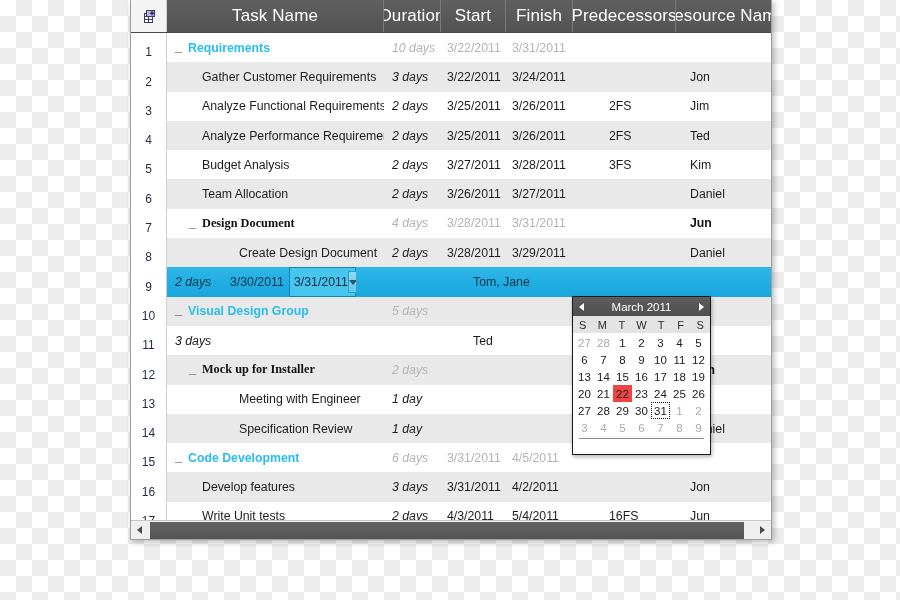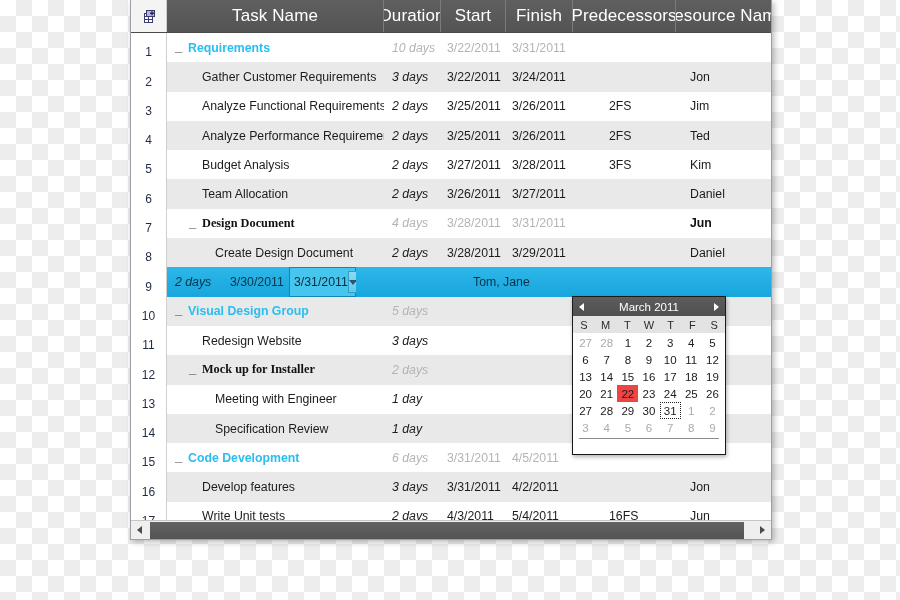--- a/index.html
+++ b/index.html
@@ -102,21 +102,21 @@
   
   .tn { display: flex; align-items: center; width: 100%; }
   .collapse {
     width: 13px; min-width: 13px;
     color: #3a3a3a; font-size: 13px; font-weight: 700;
     line-height: 6px; text-align: left;
     align-self: flex-end; padding-bottom: 5px;
   }
   .indent-0 { padding-left: 0px; }
   .indent-1 { padding-left: 14px; }
-  .indent-2 { padding-left: 27px; }
+  .indent-2 { padding-left: 27px; gap: 24px; }
 
   
   .t-group  { color: #29bdf0; font-weight: 700; }
   .t-sub    { color: #111111; font-weight: 700; font-family: Liberation Serif, serif; }
   .t-normal { color: #1c1c1c; font-weight: 400; }
   .row.selected .cell { color: #07354a; }
   .dim { color: #b4b4b4; }
   .res-bold { font-weight: 700; color: #111; }
 
   
@@ -172,21 +172,21 @@
     position:absolute; left: 2px; top: 0;
     width: 98%; height: 17px;
     background: linear-gradient(180deg,#636363 0%,#545454 100%);
     cursor: pointer;
   }
 
   
   #calendar {
     position: absolute;
     left: 441px; top: 296px;
-    width: 154px;
+    width: 139px;
     background: #ffffff;
     border: 1px solid #1a1a1a;
     z-index: 40;
     font-size: 11px;
     box-shadow: 1px 2px 4px rgba(0,0,0,.3);
   }
   #cal-head {
     height: 19px;
     background: linear-gradient(180deg,#5d5d5d 0%,#4f4f4f 100%);
     color: #ffffff;
@@ -386,26 +386,20 @@
           </div>
         </div>
         <div class="cell c-dur dim">5 days</div>
         <div class="cell c-start dim"></div>
         <div class="cell c-fin dim"></div>
         <div class="cell c-pred"></div>
         <div class="cell c-res"></div>
       </div>
       <div class="row">
         <div class="rownum">11</div>
-        <div class="cell c-task">
-          <div class="tn indent-1">
-            <span class="collapse"></span>
-            <span class="t-normal">Redesign Website</span>
-          </div>
-        </div>
         <div class="cell c-dur">3 days</div>
         <div class="cell c-start"></div>
         <div class="cell c-fin"></div>
         <div class="cell c-pred"></div>
         <div class="cell c-res">Ted</div>
       </div>
       <div class="row alt">
         <div class="rownum">12</div>
         <div class="cell c-task">
           <div class="tn indent-1">

